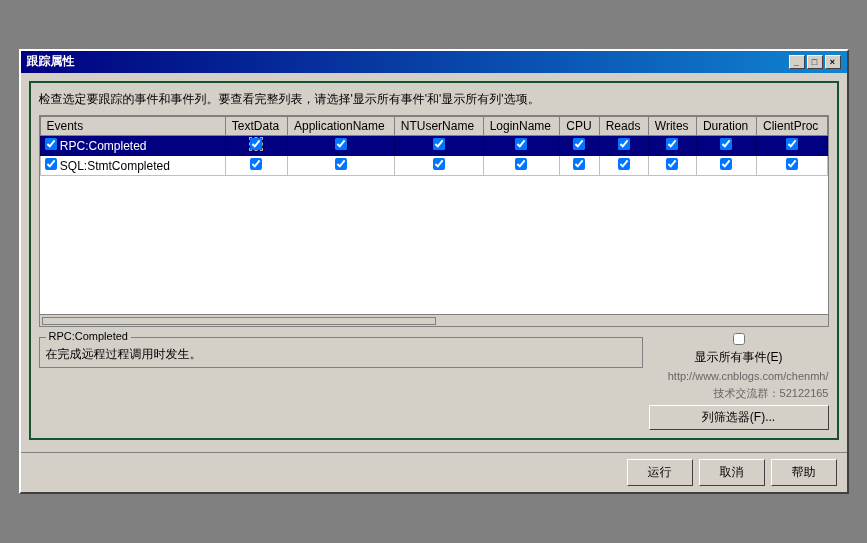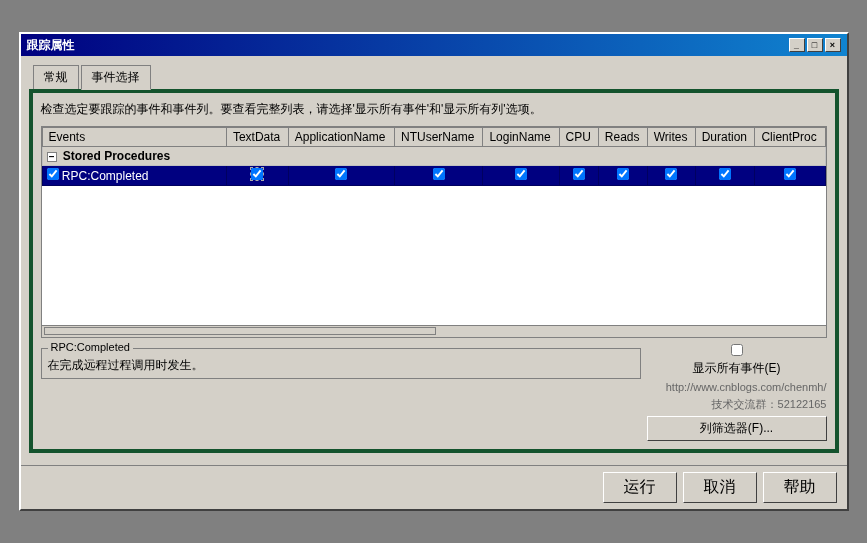--- a/index.html
+++ b/index.html
@@ -71,21 +71,21 @@
       bottom: -1px;
     }
     .tab.active {
       background: #d4d0c8;
       border-color: #808080;
       border-bottom: 1px solid #d4d0c8;
       z-index: 2;
       font-weight: normal;
     }
     .tab-content {
-      border: 4px solid #14532d;
+      border: 2px solid #14532d;
       background: #d4d0c8;
       padding: 8px;
       position: relative;
       z-index: 1;
     }
     .description-text {
       font-size: 12px;
       margin-bottom: 8px;
       line-height: 1.4;
     }
@@ -209,21 +209,21 @@
       border-top: 1px solid #808080;
       margin-top: 4px;
     }
     .footer-btn {
       padding: 4px 20px;
       background: #d4d0c8;
       border: 1px solid #ffffff;
       border-right-color: #404040;
       border-bottom-color: #404040;
       cursor: pointer;
-      font-size: 16px;
+      font-size: 12px;
       min-width: 60px;
     }
     .fieldset-box {
       border: 1px solid #808080;
       padding: 4px 6px;
       position: relative;
       margin-top: 4px;
     }
     .fieldset-legend {
       position: absolute;
@@ -250,28 +250,20 @@
     <span>跟踪属性</span>
     <div class="title-bar-buttons">
       <div class="title-btn">_</div>
       <div class="title-btn">□</div>
       <div class="title-btn">×</div>
     </div>
   </div>
 
   <div class="dialog-body">
 
-    <div class="tab-strip">
-      <div class="tab">
-        <span>常规</span>
-      </div>
-      <div class="tab active">
-        <span>事件选择</span>
-      </div>
-    </div>
 
     <div class="tab-content">
 
       <div class="description-text">检查选定要跟踪的事件和事件列。要查看完整列表，请选择'显示所有事件'和'显示所有列'选项。</div>
 
       <div class="table-container">
         <table>
           <thead>
             <tr>
               <th style="min-width:180px;"><span>Events</span></th>
@@ -281,44 +273,53 @@
               <th><span>LoginName</span></th>
               <th><span>CPU</span></th>
               <th><span>Reads</span></th>
               <th><span>Writes</span></th>
               <th><span>Duration</span></th>
               <th><span>ClientProc</span></th>
             </tr>
           </thead>
           <tbody>
 
-            <tr class="row-header">
-              <td colspan="10">
-                <span class="minus-icon">–</span>
-                <span>Stored Procedures</span>
-              </td>
-            </tr>
 
             <tr class="row-selected">
               <td>
                 <input type="checkbox" checked="" style="">
                 <span style="color:white;">RPC:Completed</span>
               </td>
               <td class="checkbox-cell"><input type="checkbox" checked="" style="outline: rgb(170, 170, 170) dashed 1px;"></td>
               <td class="checkbox-cell"><input type="checkbox" checked="" style=""></td>
               <td class="checkbox-cell"><input type="checkbox" checked="" style=""></td>
               <td class="checkbox-cell"><input type="checkbox" checked="" style=""></td>
               <td class="checkbox-cell"><input type="checkbox" checked="" style=""></td>
               <td class="checkbox-cell"><input type="checkbox" checked="" style=""></td>
               <td class="checkbox-cell"><input type="checkbox" checked="" style=""></td>
               <td class="checkbox-cell"><input type="checkbox" checked="" style=""></td>
               <td class="checkbox-cell"><input type="checkbox" checked="" style=""></td>
             </tr>
 
 
+            <tr class="row-normal">
+              <td>
+                <input type="checkbox" checked="" style="">
+                <span>SQL:StmtCompleted</span>
+              </td>
+              <td class="checkbox-cell"><input type="checkbox" checked="" style=""></td>
+              <td class="checkbox-cell"><input type="checkbox" checked="" style=""></td>
+              <td class="checkbox-cell"><input type="checkbox" checked="" style=""></td>
+              <td class="checkbox-cell"><input type="checkbox" checked="" style=""></td>
+              <td class="checkbox-cell"><input type="checkbox" checked="" style=""></td>
+              <td class="checkbox-cell"><input type="checkbox" checked="" style=""></td>
+              <td class="checkbox-cell"><input type="checkbox" checked="" style=""></td>
+              <td class="checkbox-cell"><input type="checkbox" checked="" style=""></td>
+              <td class="checkbox-cell"><input type="checkbox" checked="" style=""></td>
+            </tr>
           </tbody>
         </table>
       </div>
 
       <div style="height:12px; background:#d4d0c8; border:1px solid #808080; border-top:none; display:flex; align-items:center;">
         <div style="width:50%; height:8px; background:#d4d0c8; border:1px solid #808080; margin-left:2px;"></div>
       </div>
 
       <div class="bottom-section">
 

